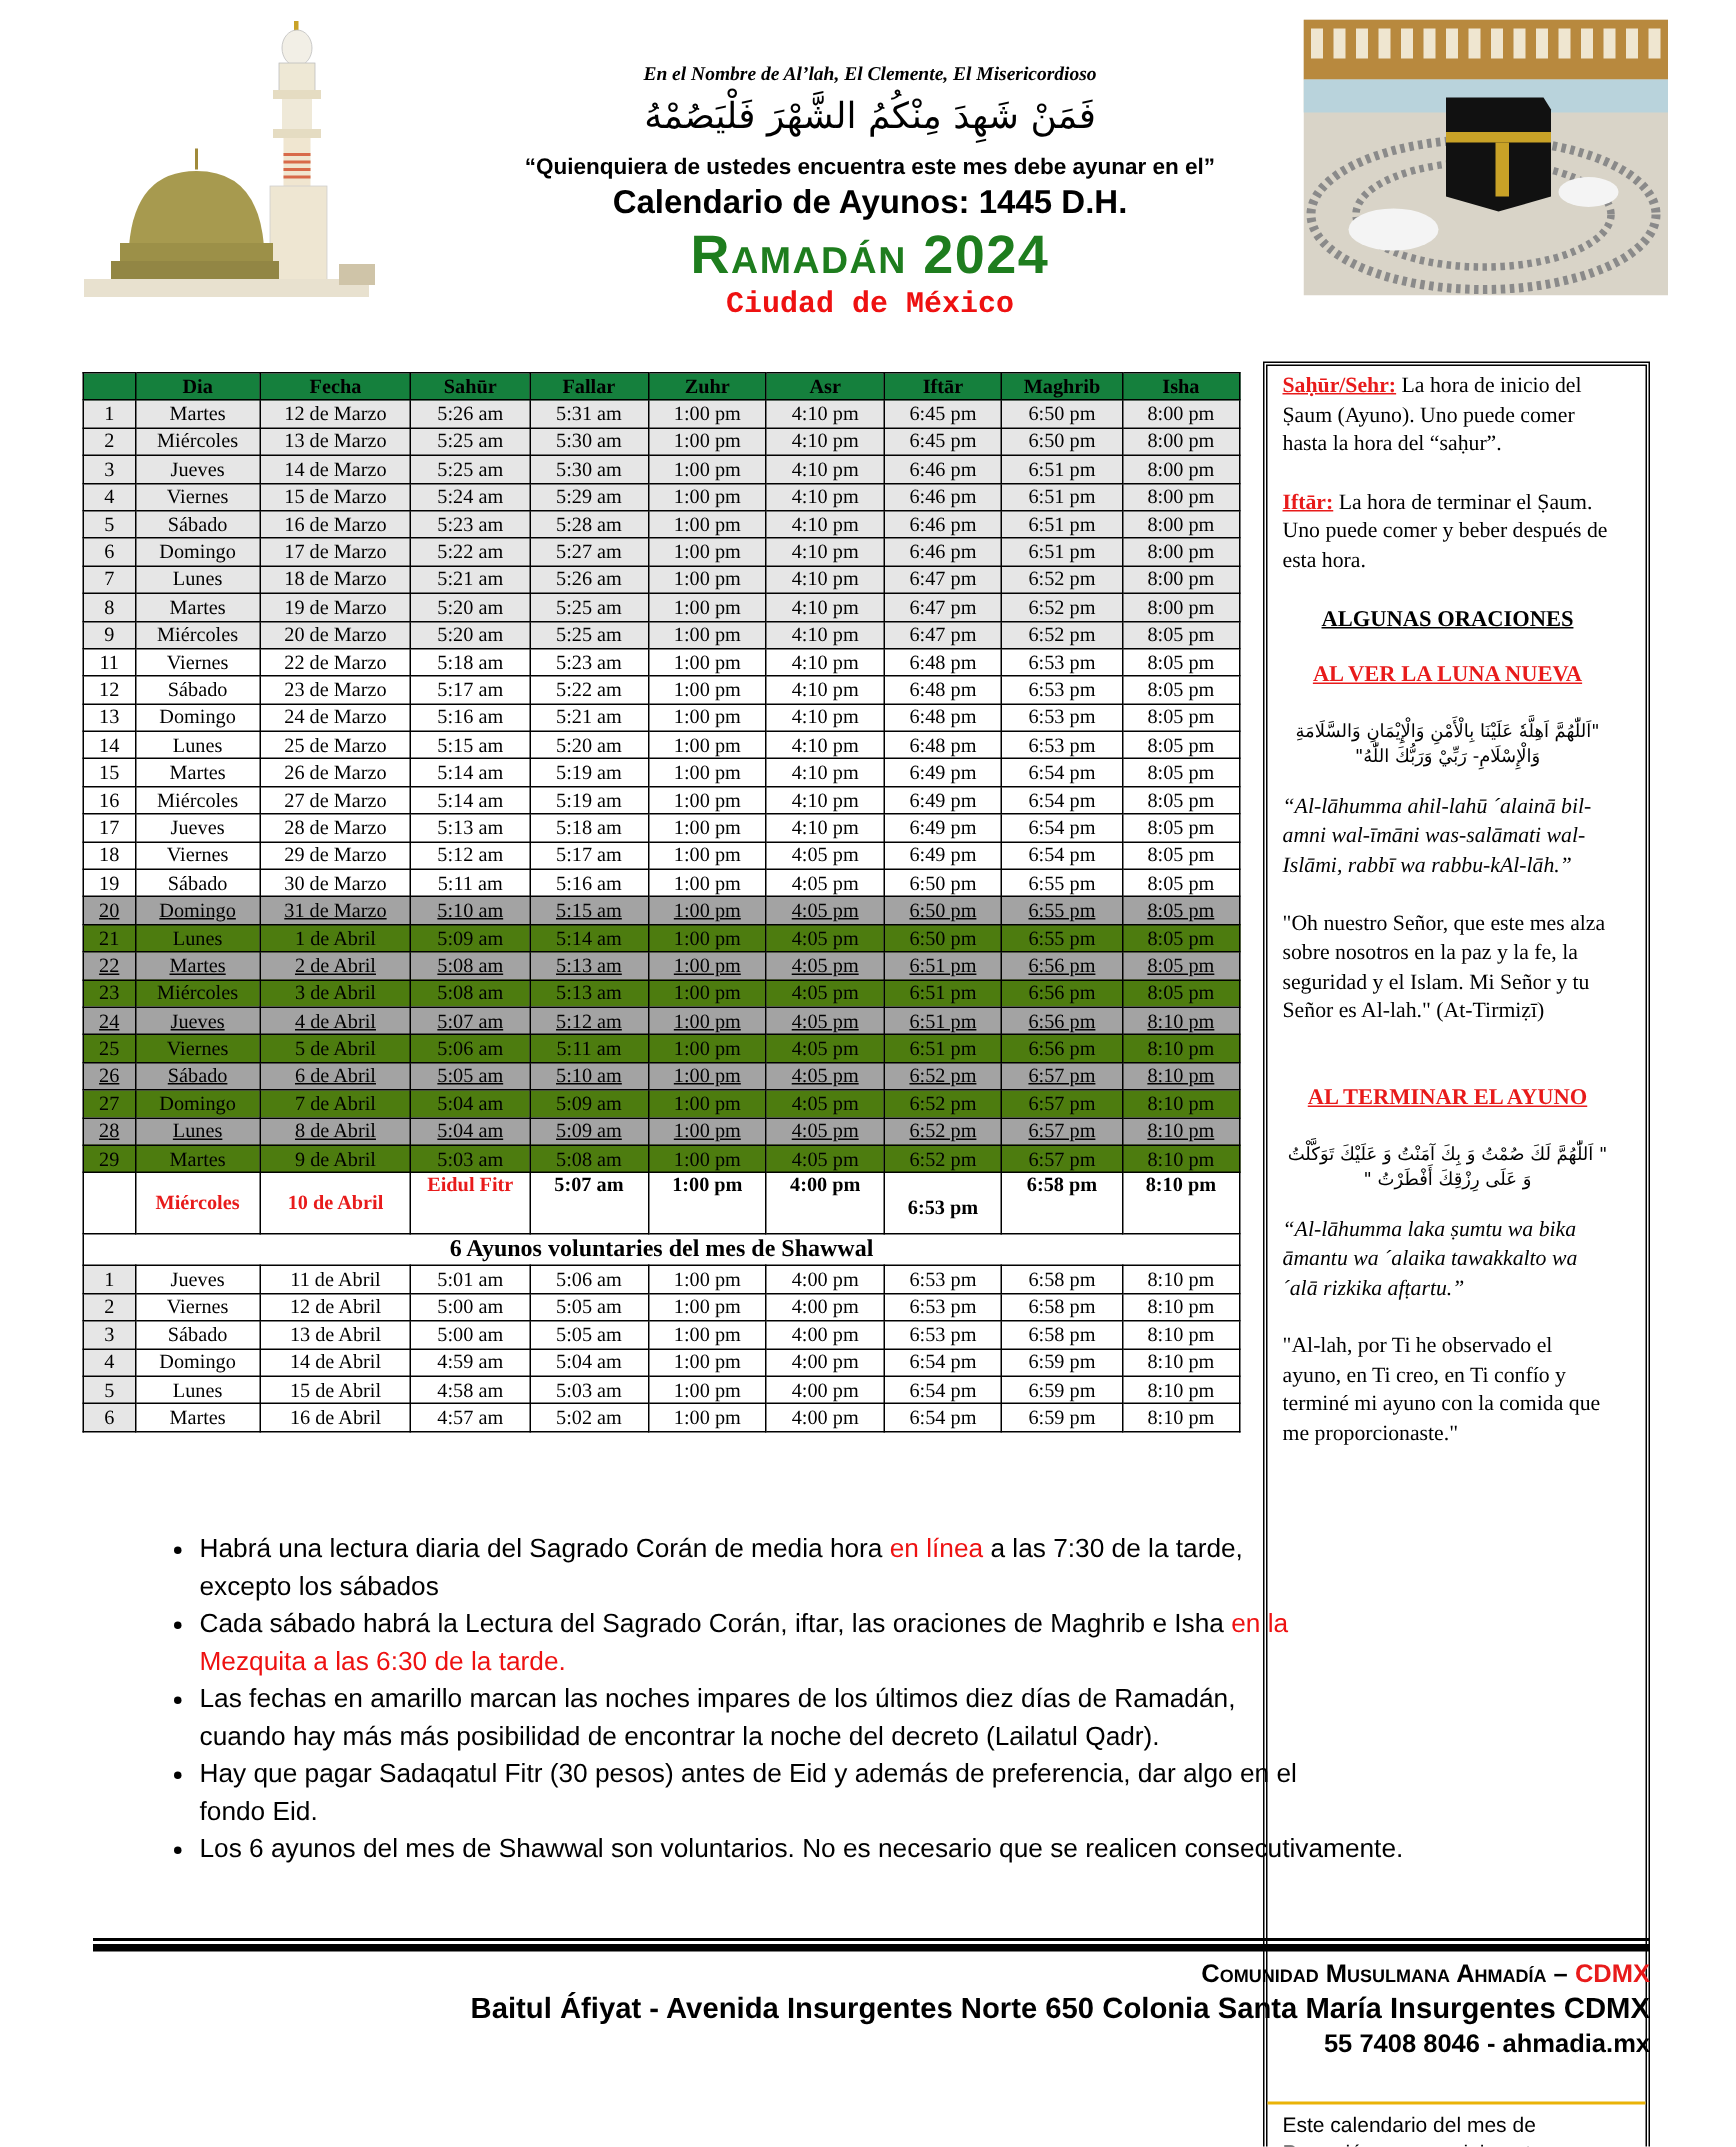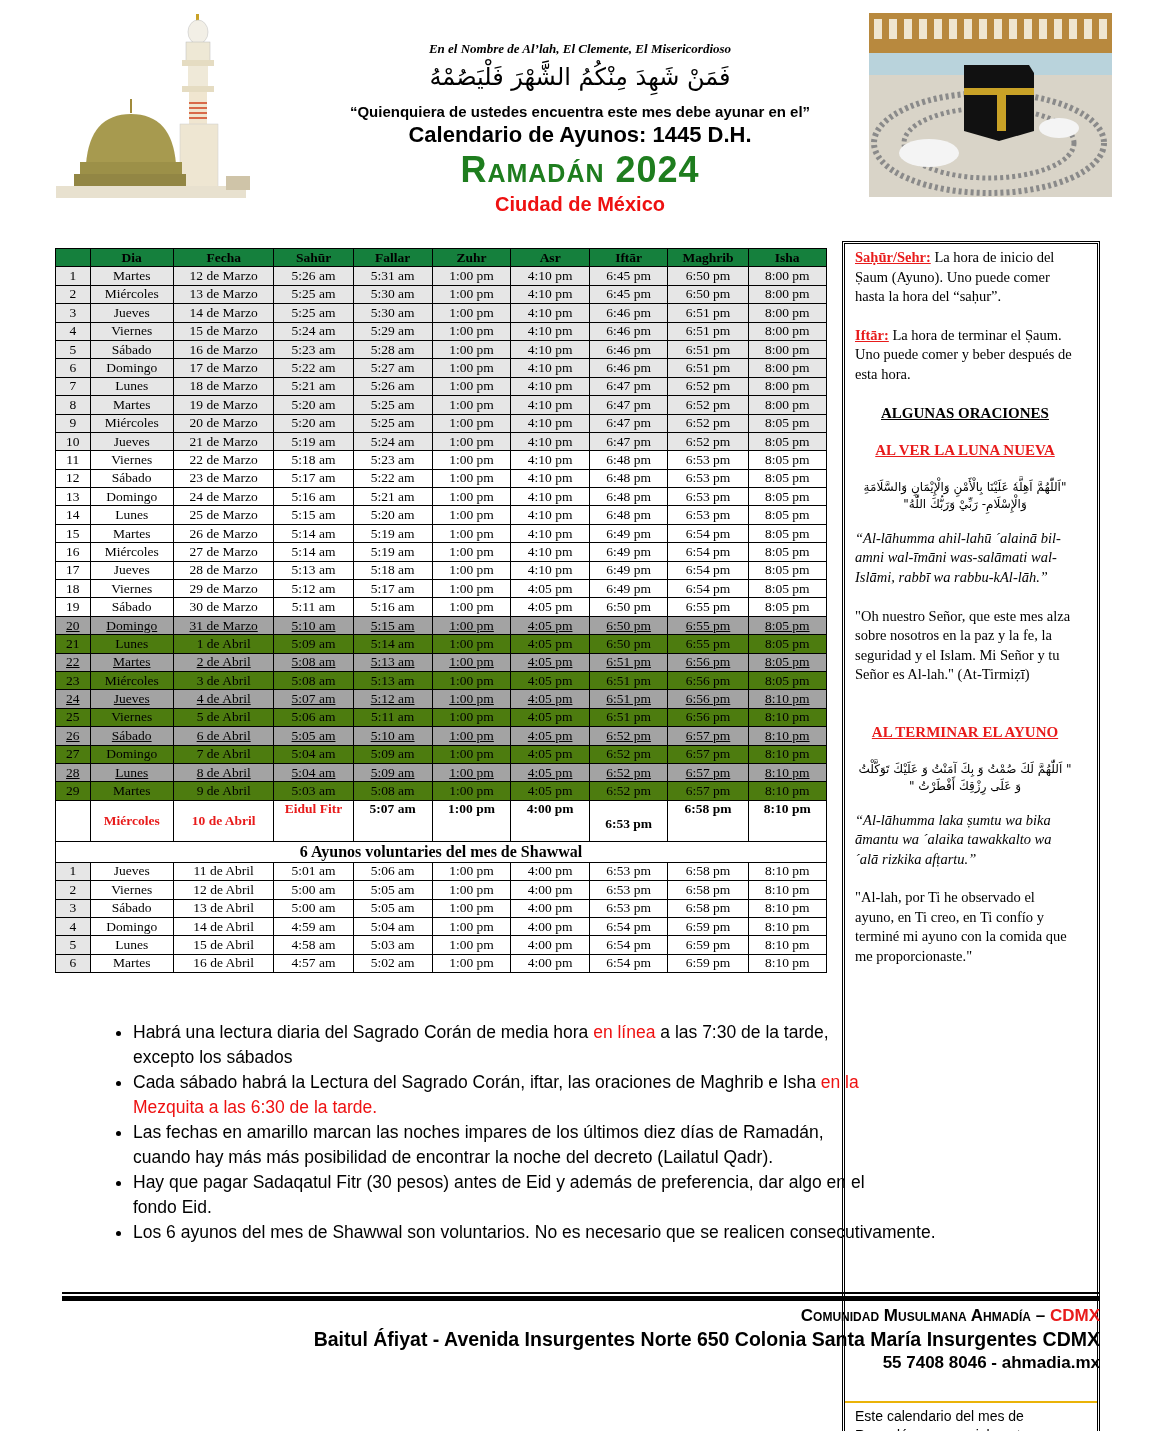--- a/index.html
+++ b/index.html
@@ -7,21 +7,21 @@
 
   .img-left { position: absolute; left: 46px; top: 4px; width: 210px; height: 196px; }
   .img-right { position: absolute; left: 869px; top: 13px; width: 243px; height: 184px; }
 
   .header { position: absolute; left: 300px; top: 40px; width: 560px; text-align: center; }
   .h-bismillah { font-family: "Liberation Serif", serif; font-style: italic; font-weight: bold; font-size: 13px; line-height: 18px; }
   .h-arabic { font-family: "DejaVu Sans", sans-serif; font-size: 24px; line-height: 38px; direction: rtl; }
   .h-quote { font-family: "Liberation Sans", sans-serif; font-weight: bold; font-size: 15px; line-height: 20px; margin-top: 6px; }
   .h-title { font-family: "Liberation Sans", sans-serif; font-weight: bold; font-size: 22px; line-height: 26px; }
   .h-ramadan { font-family: "Liberation Sans", sans-serif; font-weight: bold; font-size: 36px; line-height: 44px; color: #1e7d1e; font-variant: small-caps; letter-spacing: 1px; }
-  .h-city { font-family: Liberation Sans, sans-serif; font-weight: bold; font-size: 20px; line-height: 24px; color: #ee1111; }
+  .h-city { font-family: Liberation Mono, monospace; font-weight: bold; font-size: 20px; line-height: 24px; color: #ee1111; }
 
   table.cal { position: absolute; left: 55px; top: 248px; width: 772px; border-collapse: collapse; font-size: 13.5px; }
   table.cal td, table.cal th { border: 1px solid #000; text-align: center; padding: 0; height: 17.4px; line-height: 16px; }
   table.cal th { font-weight: bold; background: #15803d; }
   .c-n { width: 35px; } .c-day { width: 84px; } .c-date { width: 104px; }
   .c-t { width: 81px; }
   tr.gray td { background: #e6e6e6; }
   tr.white td { background: #ffffff; }
   tr.yellow td { background: #a3a3a3; text-decoration: underline; }
   tr.dgray td { background: #4d7c0f; }
@@ -239,32 +239,20 @@
         <td>Miércoles</td>
         <td>20 de Marzo</td>
         <td>5:20 am</td>
         <td>5:25 am</td>
         <td>1:00 pm</td>
         <td>4:10 pm</td>
         <td>6:47 pm</td>
         <td>6:52 pm</td>
         <td>8:05 pm</td>
       </tr>
-      <tr class="gray">
-        <td>10</td>
-        <td>Jueves</td>
-        <td>21 de Marzo</td>
-        <td>5:19 am</td>
-        <td>5:24 am</td>
-        <td>1:00 pm</td>
-        <td>4:10 pm</td>
-        <td>6:47 pm</td>
-        <td>6:52 pm</td>
-        <td>8:05 pm</td>
-      </tr>
       <tr class="white">
         <td>11</td>
         <td>Viernes</td>
         <td>22 de Marzo</td>
         <td>5:18 am</td>
         <td>5:23 am</td>
         <td>1:00 pm</td>
         <td>4:10 pm</td>
         <td>6:48 pm</td>
         <td>6:53 pm</td>

